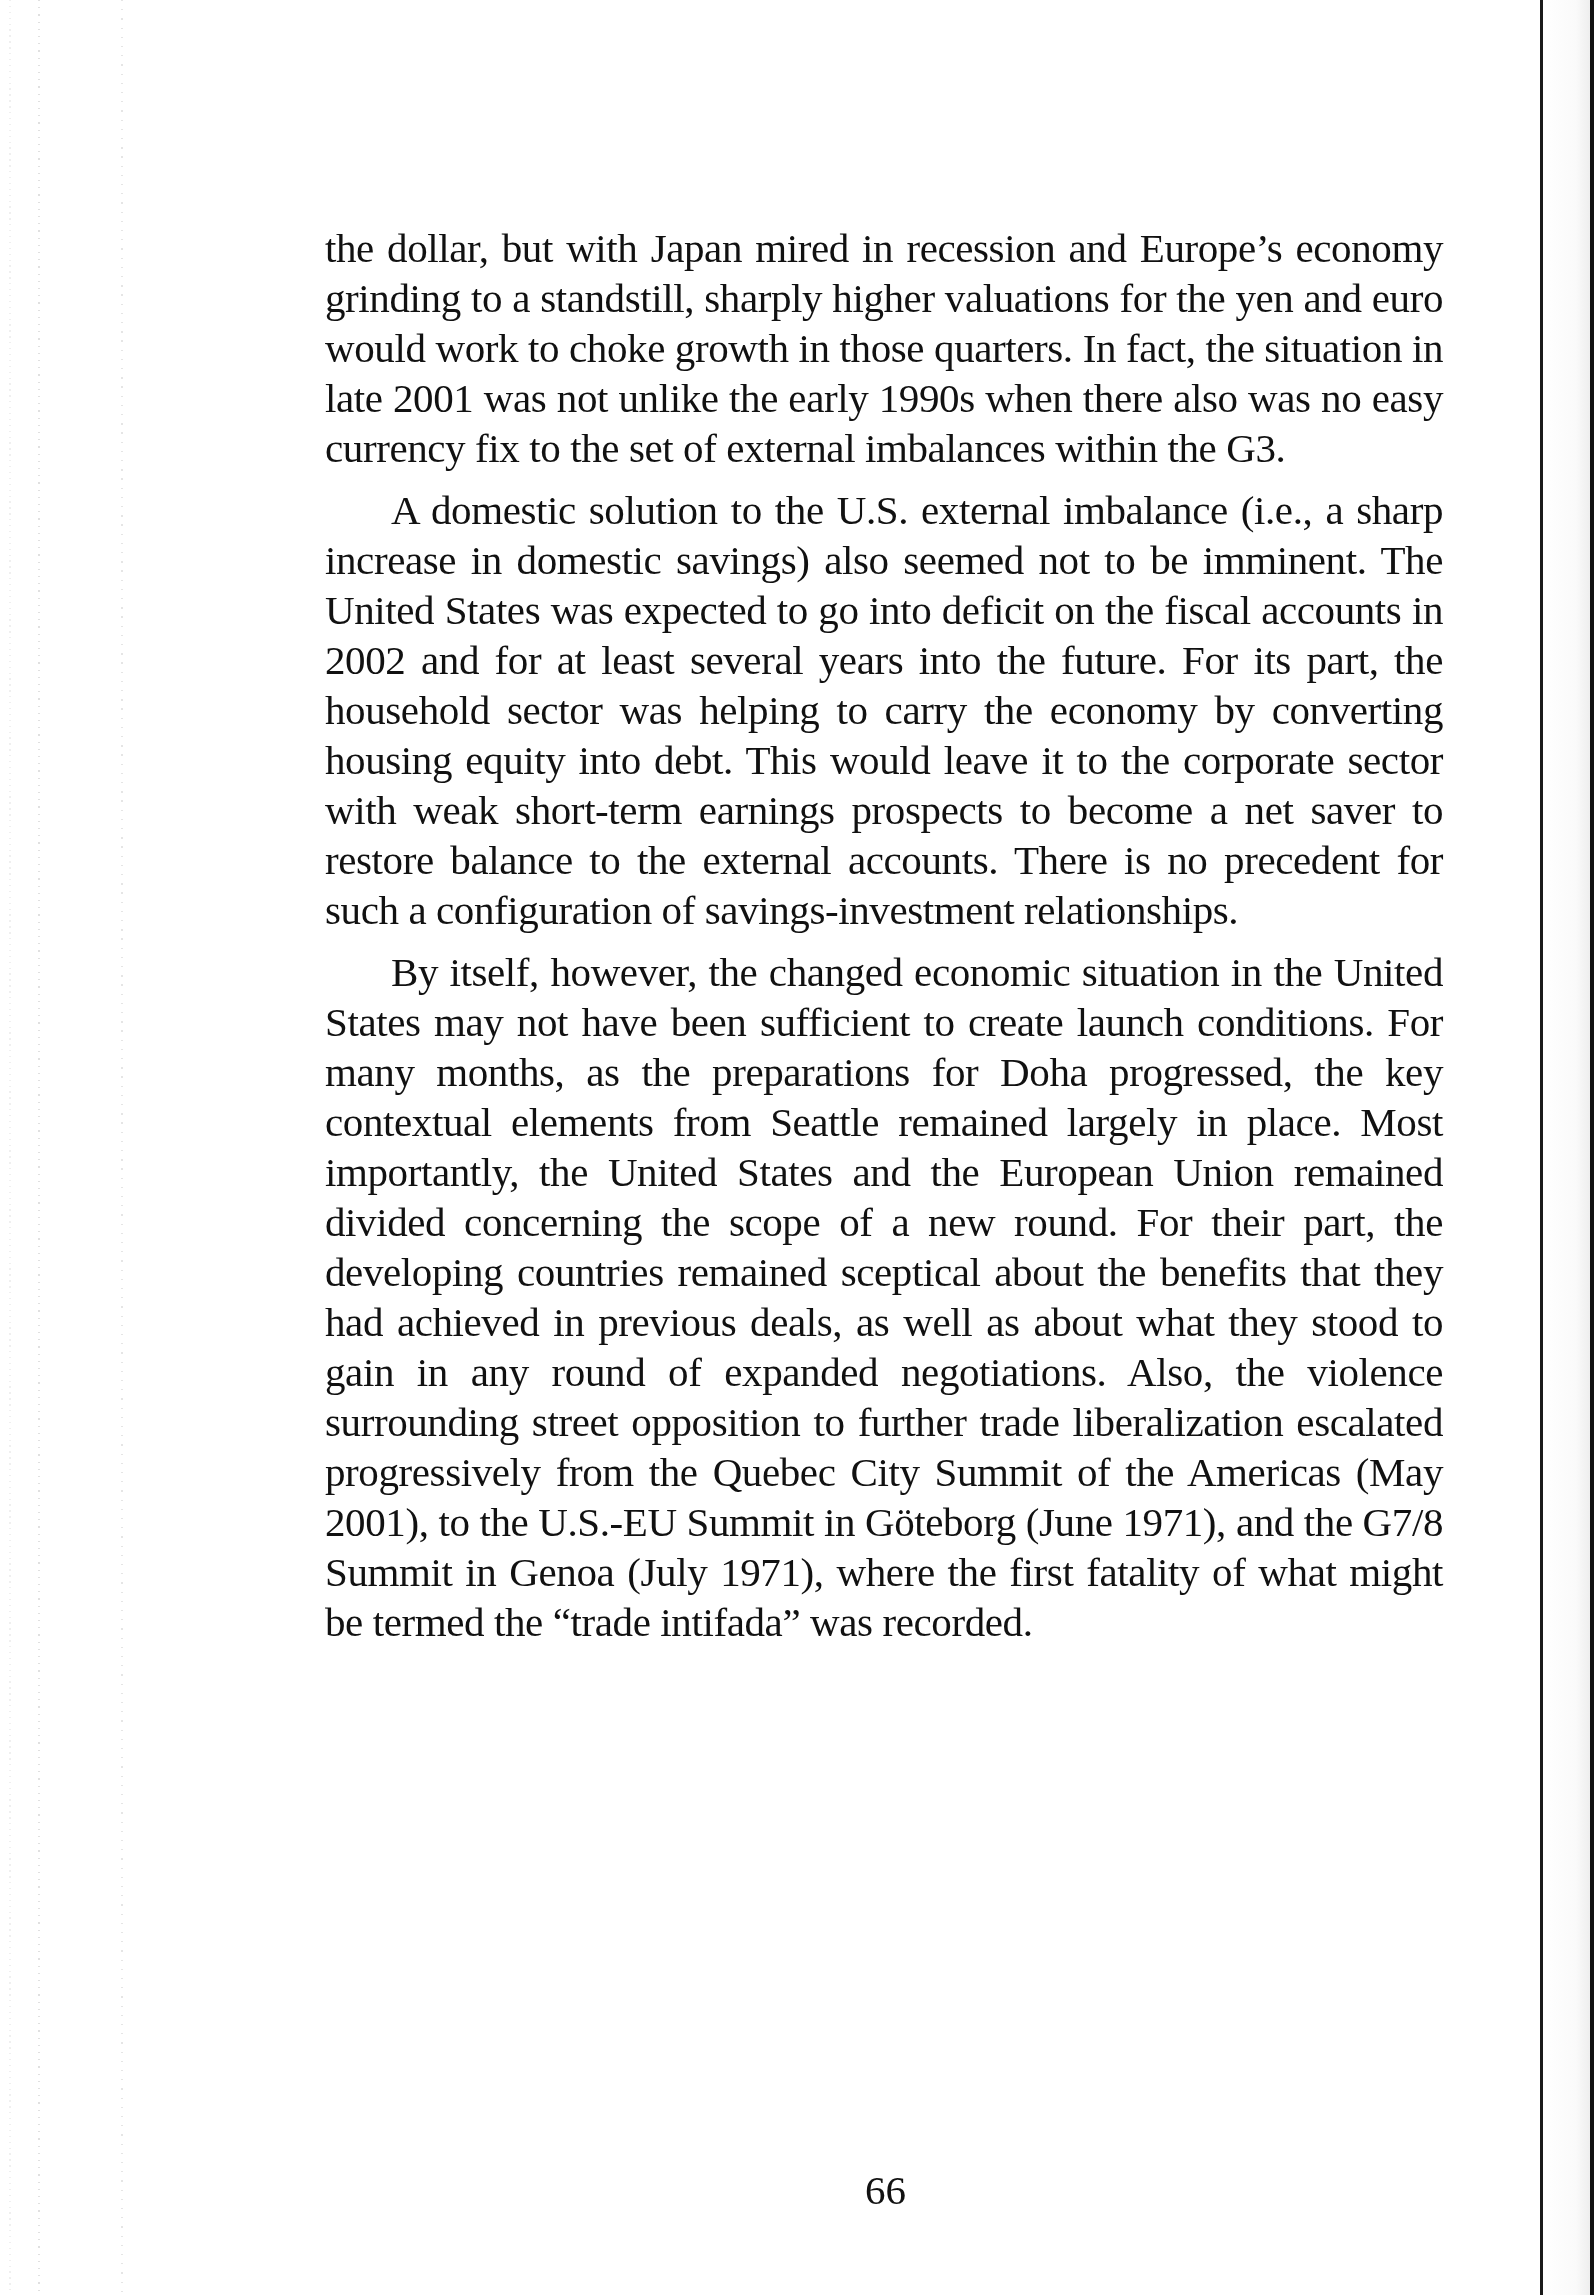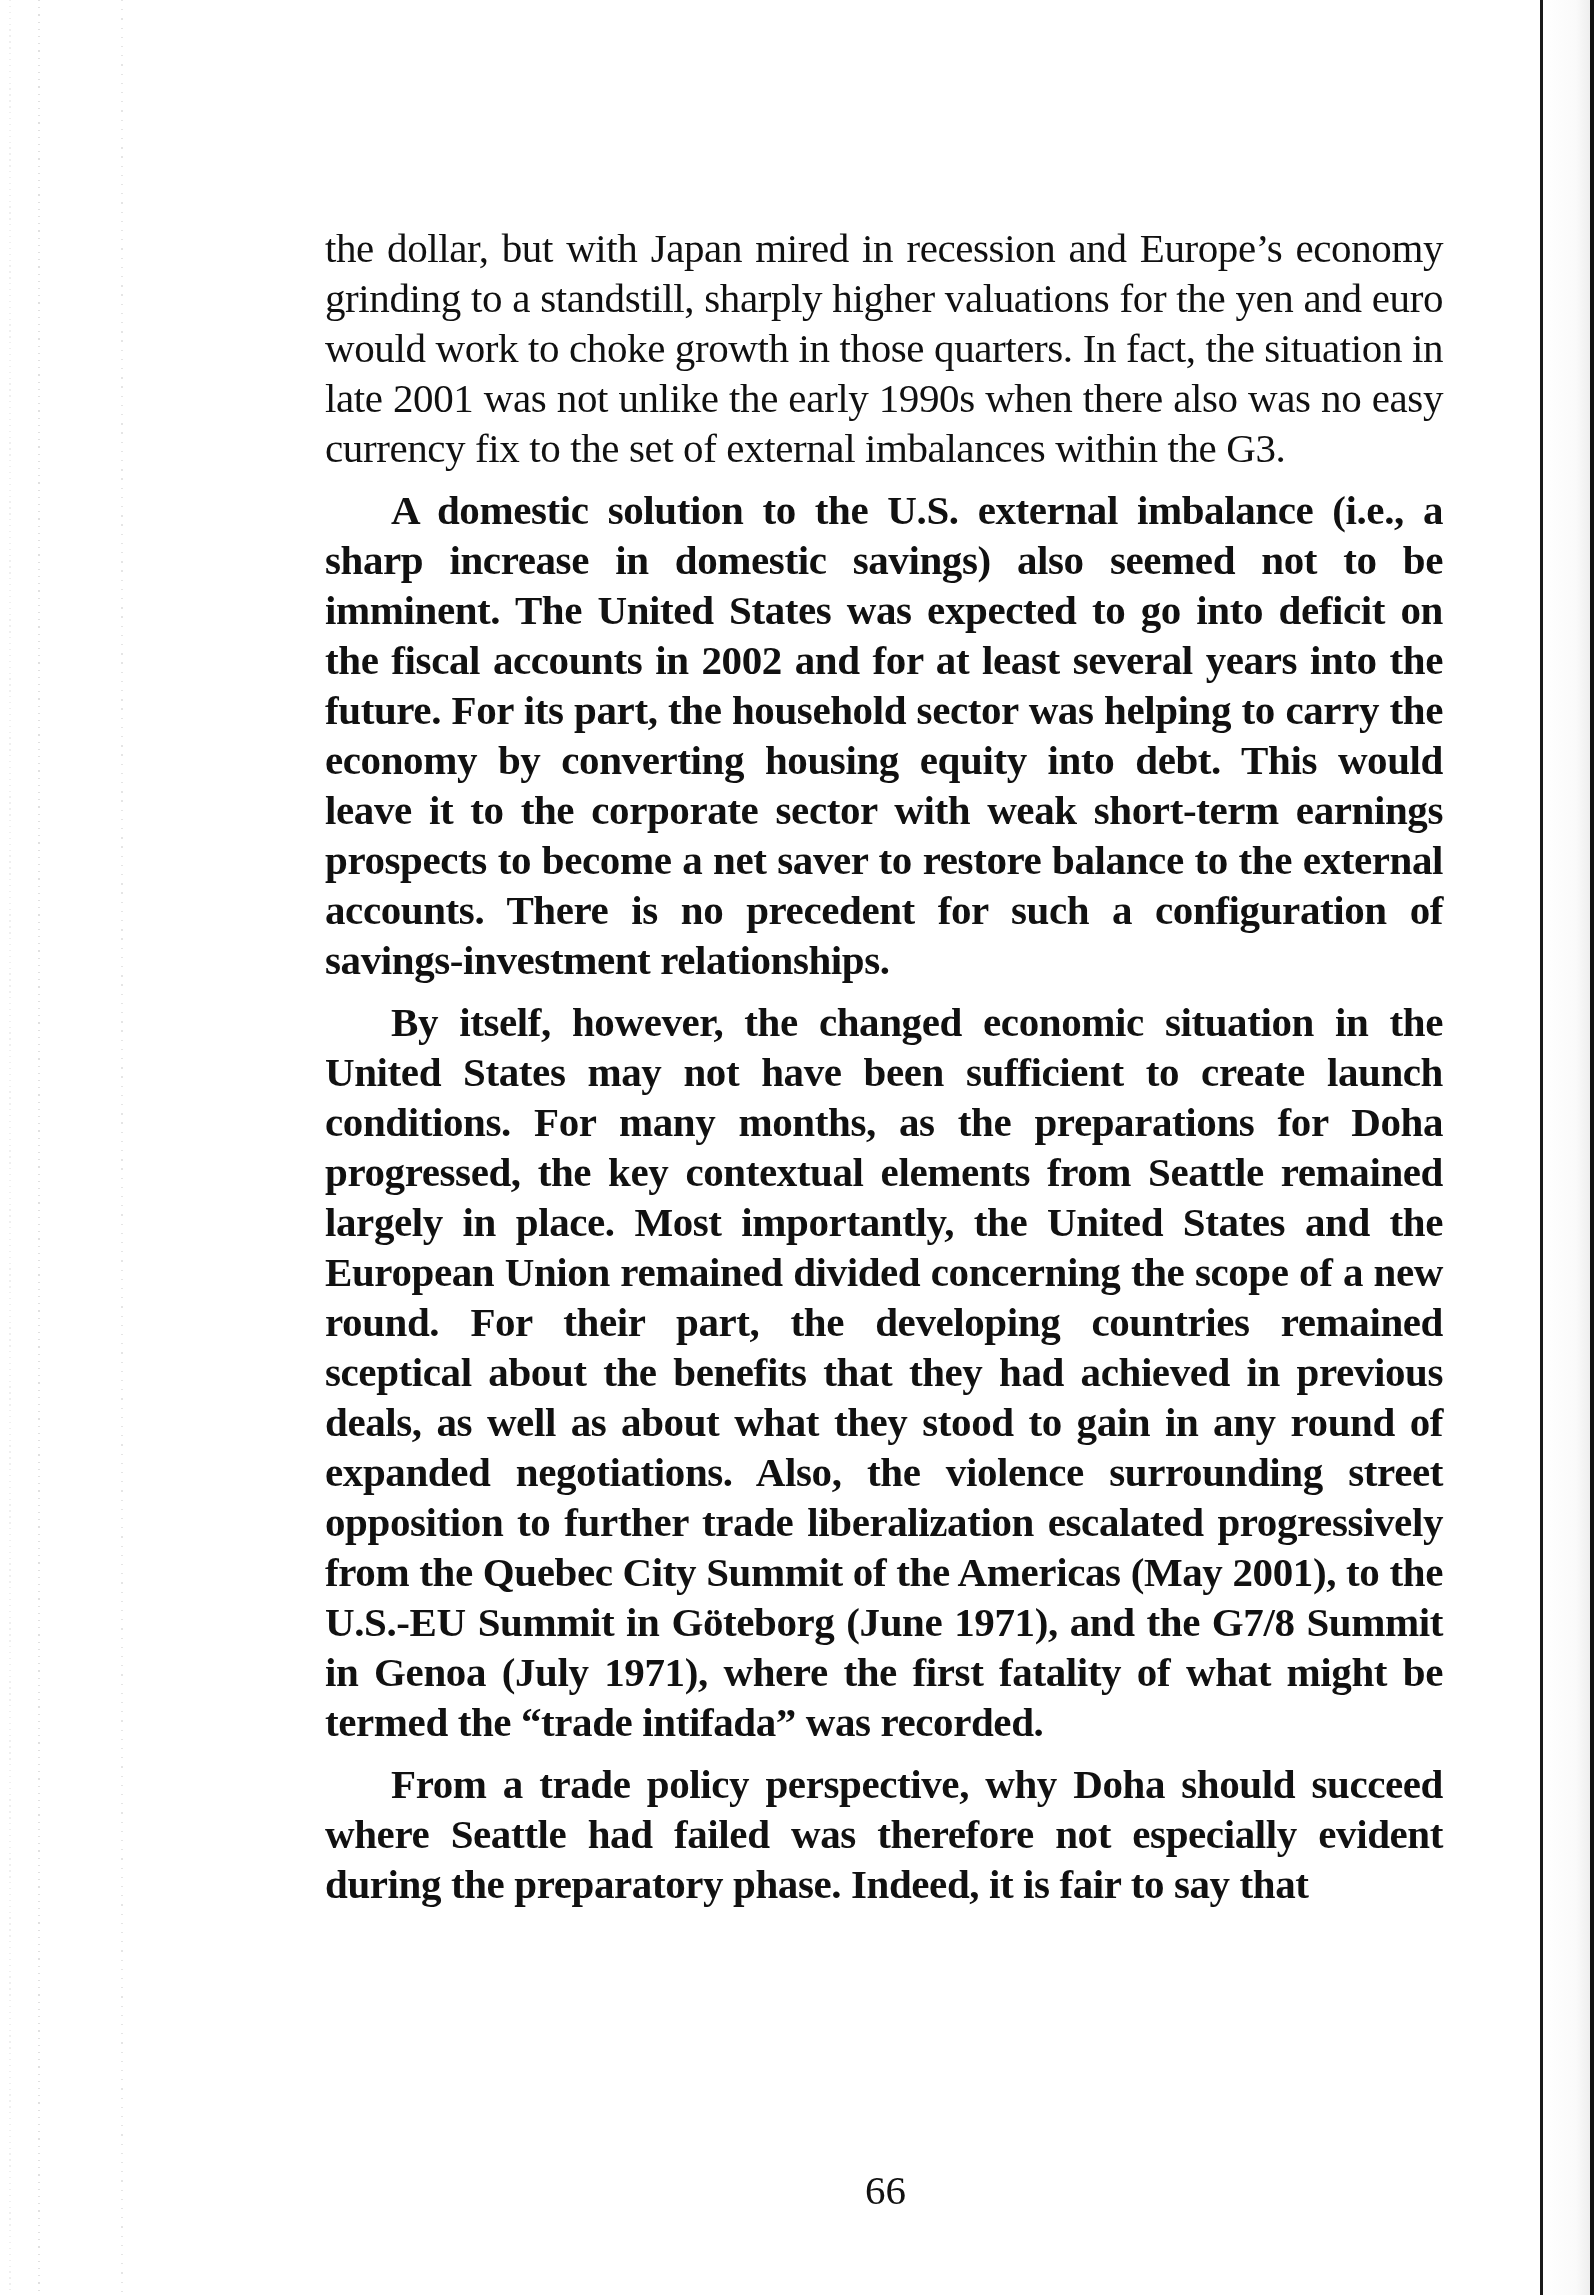--- a/index.html
+++ b/index.html
@@ -79,21 +79,20 @@
       letter-spacing: -0.4px;
       word-spacing: 0px;
     }
     .para {
       margin: 12px;
       text-align: justify;
       hyphens: none;
     }
     .para.indent {
       text-indent: 66px;
-      font-weight: bold;
     }
     .para.indent-small {
       text-indent: 50px;
     }
     .page-number {
       position: absolute;
       left: 0;
       width: 1597px;
       top: 2165px;
       text-align: center;
@@ -114,19 +113,18 @@
 <div class="scan-left-3"></div>
 
 <div class="page-edge-fill"></div>
 <div class="page-edge-inner"></div>
 <div class="page-edge-outer"></div>
 
 <main class="text-column">
   <p class="para">the dollar, but with Japan mired in recession and Europe’s economy grinding to a standstill, sharply higher valuations for the yen and euro would work to choke growth in those quarters. In fact, the situation in late 2001 was not unlike the early 1990s when there also was no easy currency fix to the set of external imbalances within the G3.</p>
   <p class="para indent">A domestic solution to the U.S. external imbalance (i.e., a sharp increase in domestic savings) also seemed not to be imminent. The United States was expected to go into deficit on the fiscal accounts in 2002 and for at least several years into the future. For its part, the household sector was helping to carry the economy by converting housing equity into debt. This would leave it to the corporate sector with weak short-term earnings prospects to become a net saver to restore balance to the external accounts. There is no precedent for such a configuration of savings-investment relationships.</p>
   <p class="para indent">By itself, however, the changed economic situation in the United States may not have been sufficient to create launch conditions. For many months, as the preparations for Doha progressed, the key contextual elements from Seattle remained largely in place. Most importantly, the United States and the European Union remained divided concerning the scope of a new round. For their part, the developing countries remained sceptical about the benefits that they had achieved in previous deals, as well as about what they stood to gain in any round of expanded negotiations. Also, the violence surrounding street opposition to further trade liberalization escalated progressively from the Quebec City Summit of the Americas (May 2001), to the U.S.-EU Summit in Göteborg (June 1971), and the G7/8 Summit in Genoa (July 1971), where the first fatality of what might be termed the “trade intifada” was recorded.</p>
-  <p class="para indent">From a trade policy perspective, why Doha should succeed where Seattle had failed was therefore not especially evident during the preparatory phase. Indeed, it is fair to say that</p>
 </main>
 
 <div class="page-number">
   <span>66</span>
 </div>
 
 
 </body></html>

